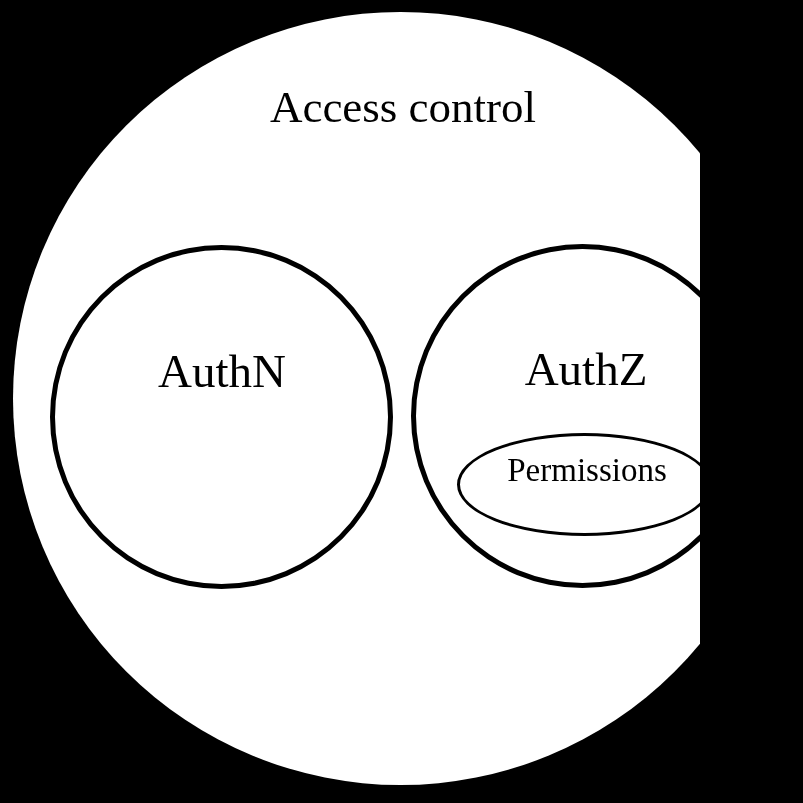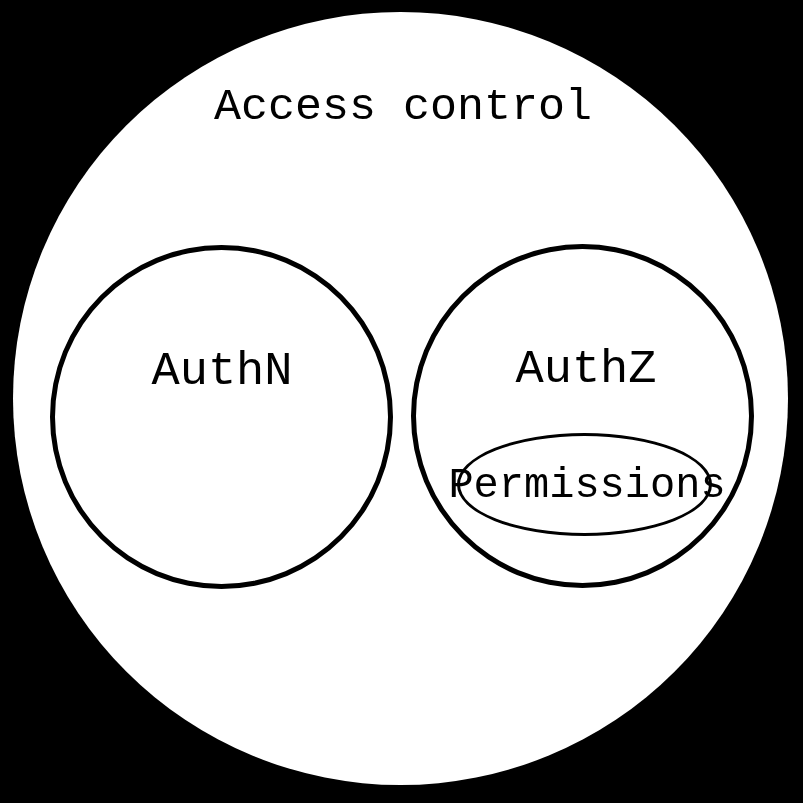--- a/index.html
+++ b/index.html
@@ -2,25 +2,25 @@
 <html style="--color-background: #000000; --color-fill: #ffffff; --color-stroke: #000000; --color-text: #000000;"><head>
 <meta charset="utf-8">
 <style>
   html, body {
     margin: 0;
     padding: 0;
     background: #000;
   }
   .canvas {
     position: relative;
-    width: 803px;
+    width: 700px;
     height: 803px;
     background: var(--color-background, #000000);
     overflow: hidden;
-    font-family: Liberation Mono, monospace;
+    font-family: Liberation Serif, serif;
     color: var(--color-text, #000000);
   }
   .outer-ellipse {
     position: absolute;
     left: 13px;
     top: 12px;
     width: 775px;
     height: 773px;
     background: var(--color-fill, #ffffff);
     border-radius: 50%;
@@ -64,22 +64,22 @@
     top: 371px;
     font-size: 47px;
   }
   .authz-label {
     left: 586px;
     top: 369px;
     font-size: 47px;
   }
   .permissions-label {
     left: 587px;
-    top: 486px;
-    font-size: 42px;
+    top: 470px;
+    font-size: 33px;
   }
 </style>
 </head>
 <body>
 
 <div class="canvas">
 
   <div class="outer-ellipse"></div>
 
   <div class="label title-label">Access control</div>

